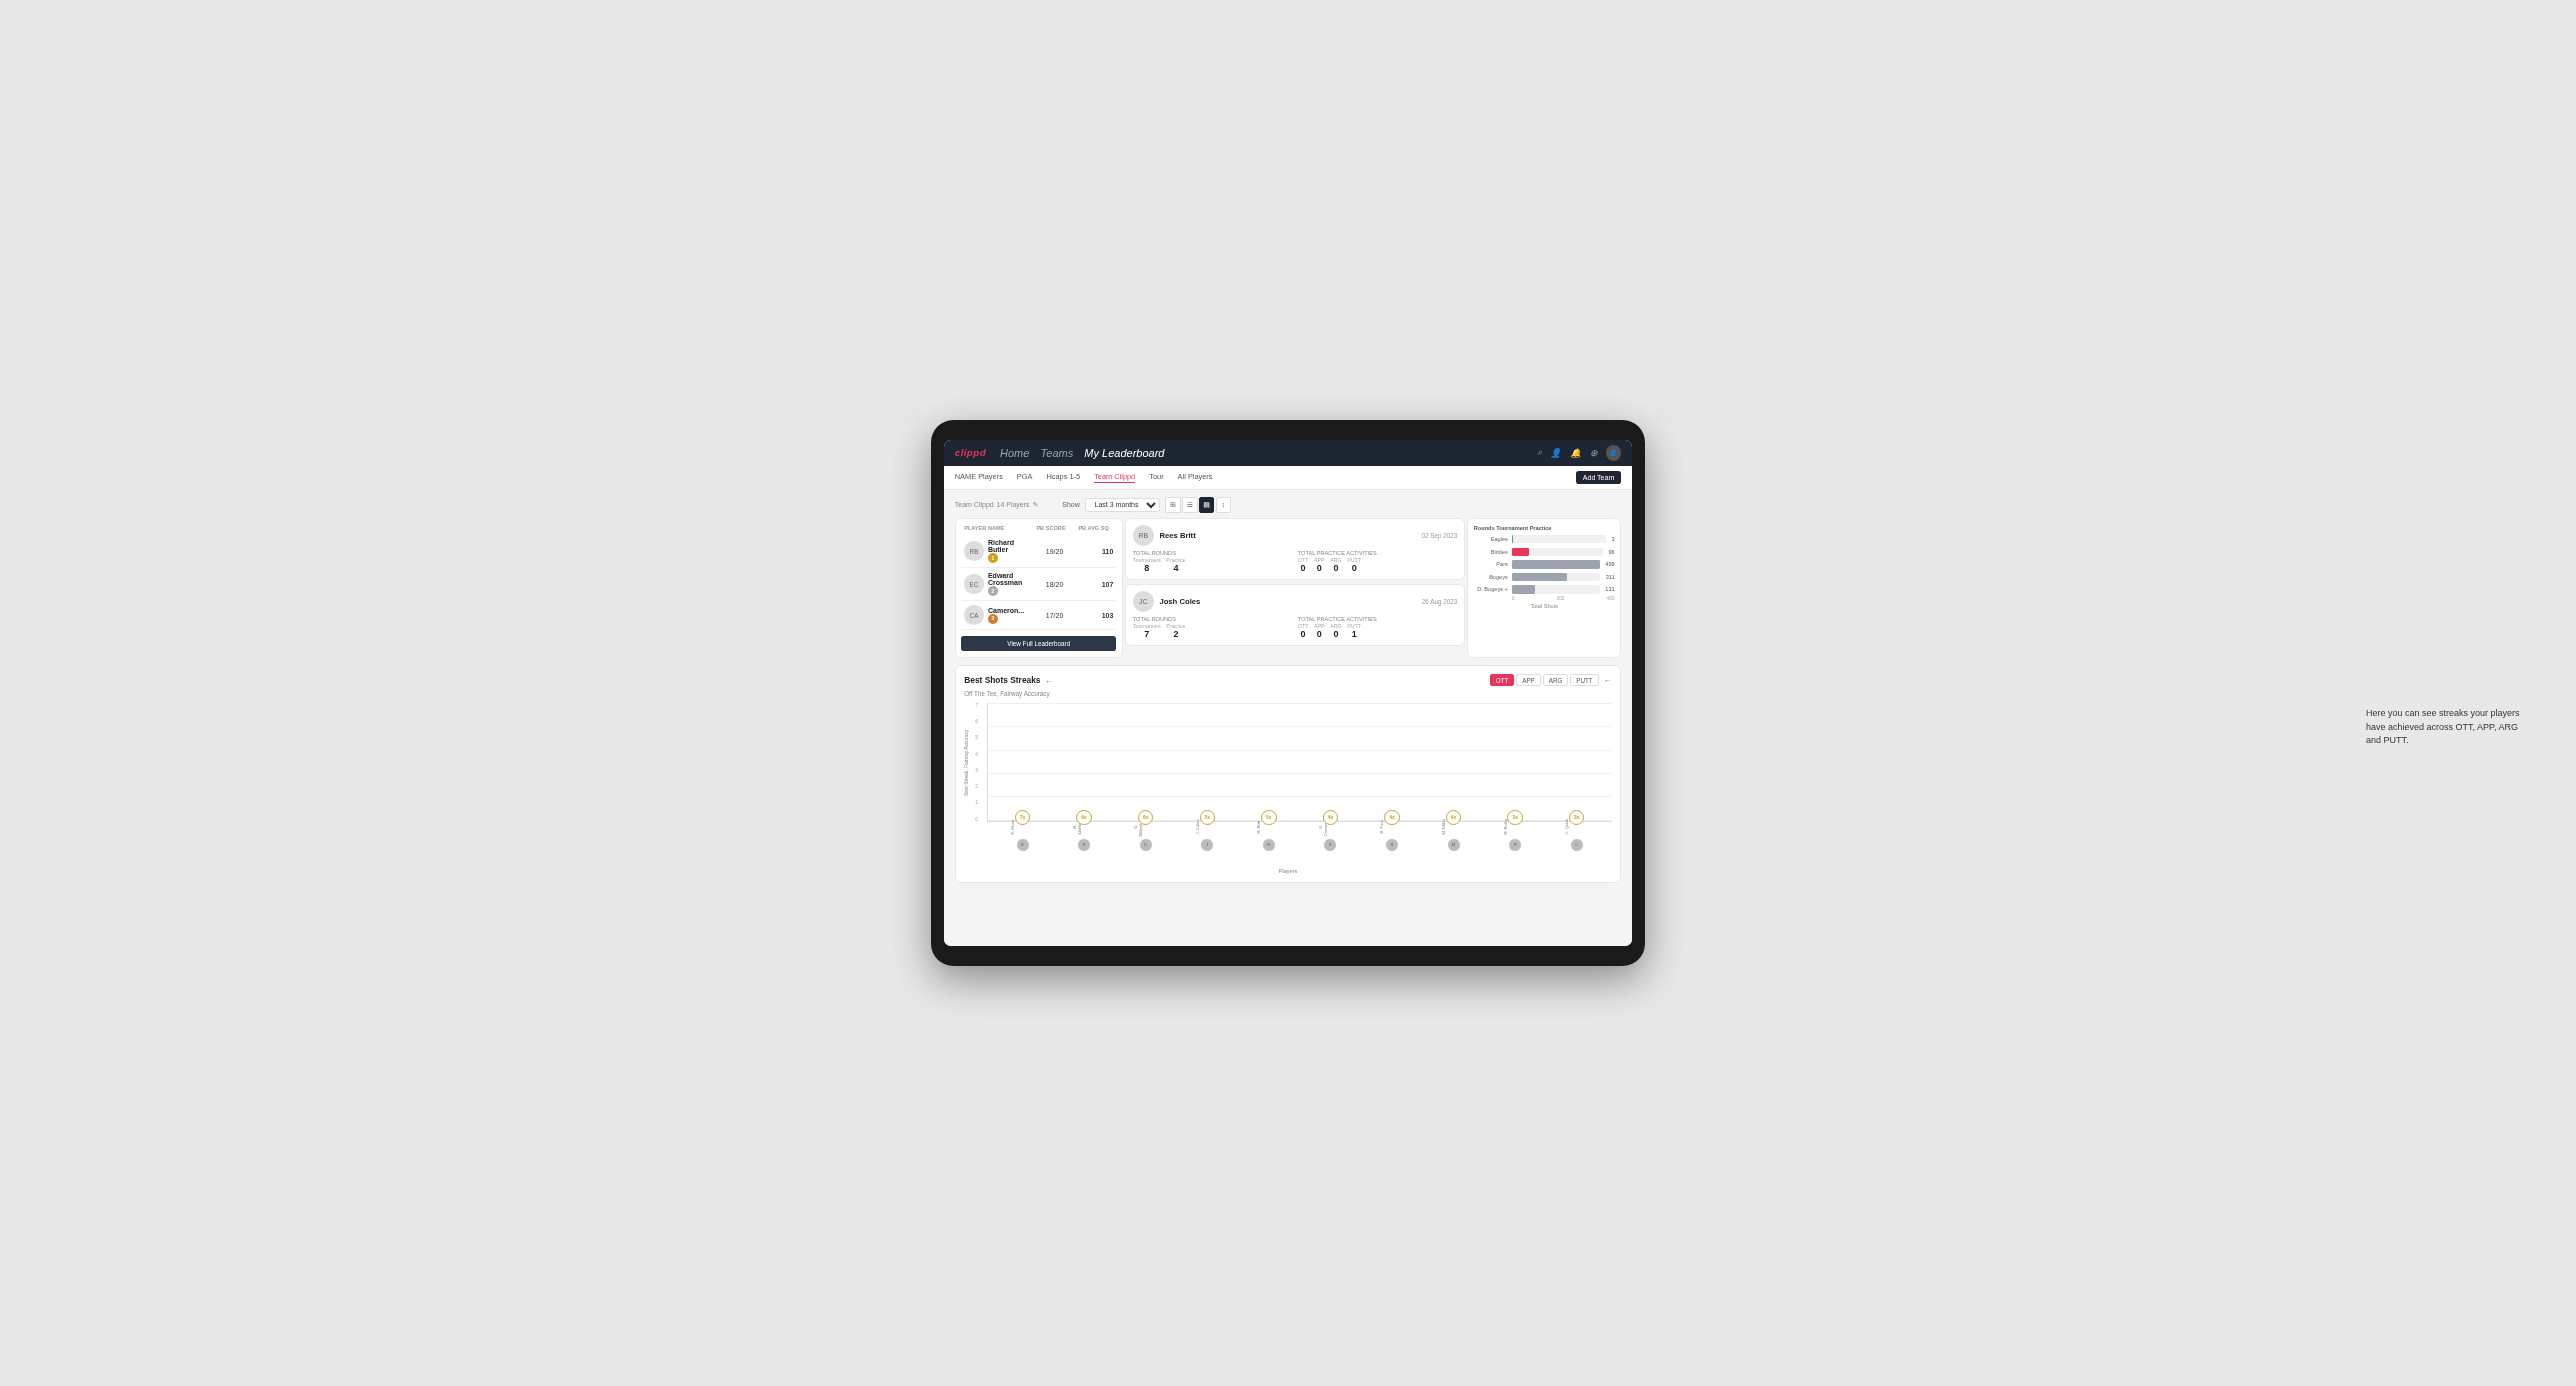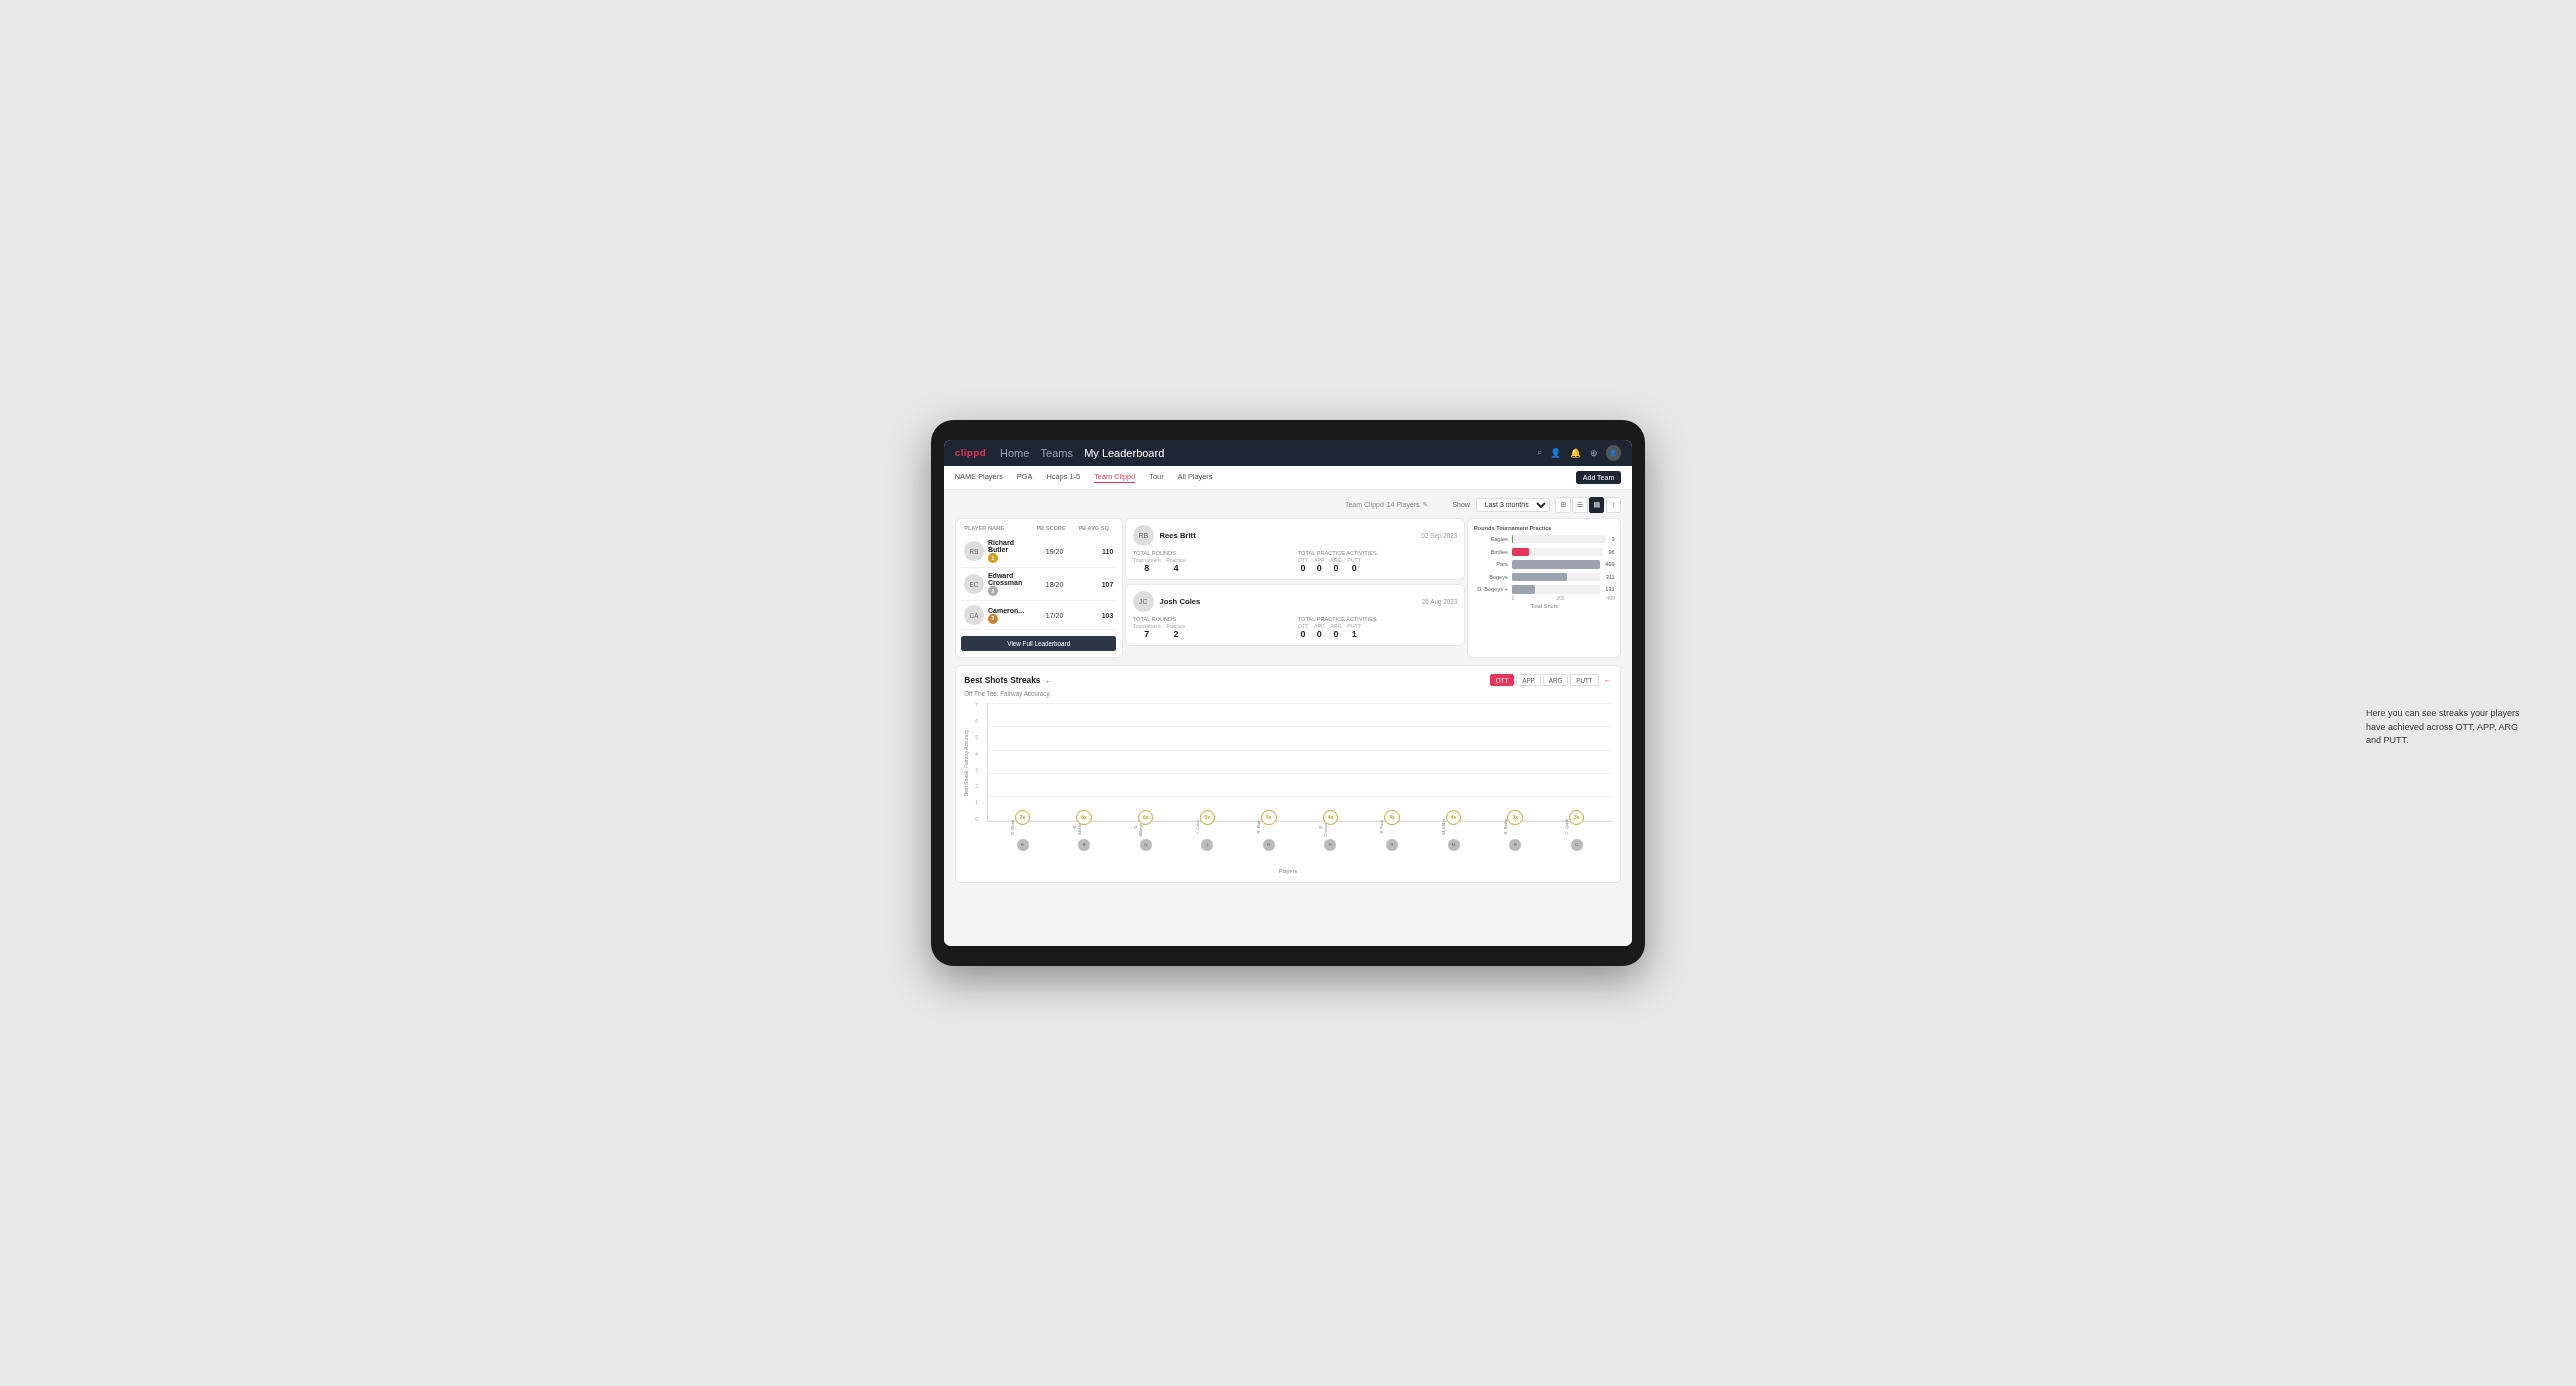--- a/index.html
+++ b/index.html
@@ -31,20 +31,21 @@
     }
     
     .navbar {
       background: #1e2533;
       height: 26.6px;
       display: flex;
       align-items: center;
       padding: 0 11.2px;
       gap: 14px;
       flex-shrink: 0;
+      font-style: italic;
     }
     .logo {
       color: #e8335a;
       font-weight: 700;
       font-size: 9.8px;
       letter-spacing: 0.4px;
     }
     .nav-links {
       display: flex;
       gap: 11.2px;
@@ -114,21 +115,21 @@
     .main-content {
       flex: 1;
       overflow-y: auto;
       padding: 7px 11.2px;
       background: #f4f4f4;
     }
     
     .team-header {
       display: flex;
       align-items: center;
-      justify-content: flex-end;
+      justify-content: flex-start;
       margin-bottom: 5.6px;
       gap: 24px;
     }
     .team-title {
       font-size: 7.7px;
       color: #333;
       display: flex;
       align-items: center;
       gap: 2.8px;
     }

